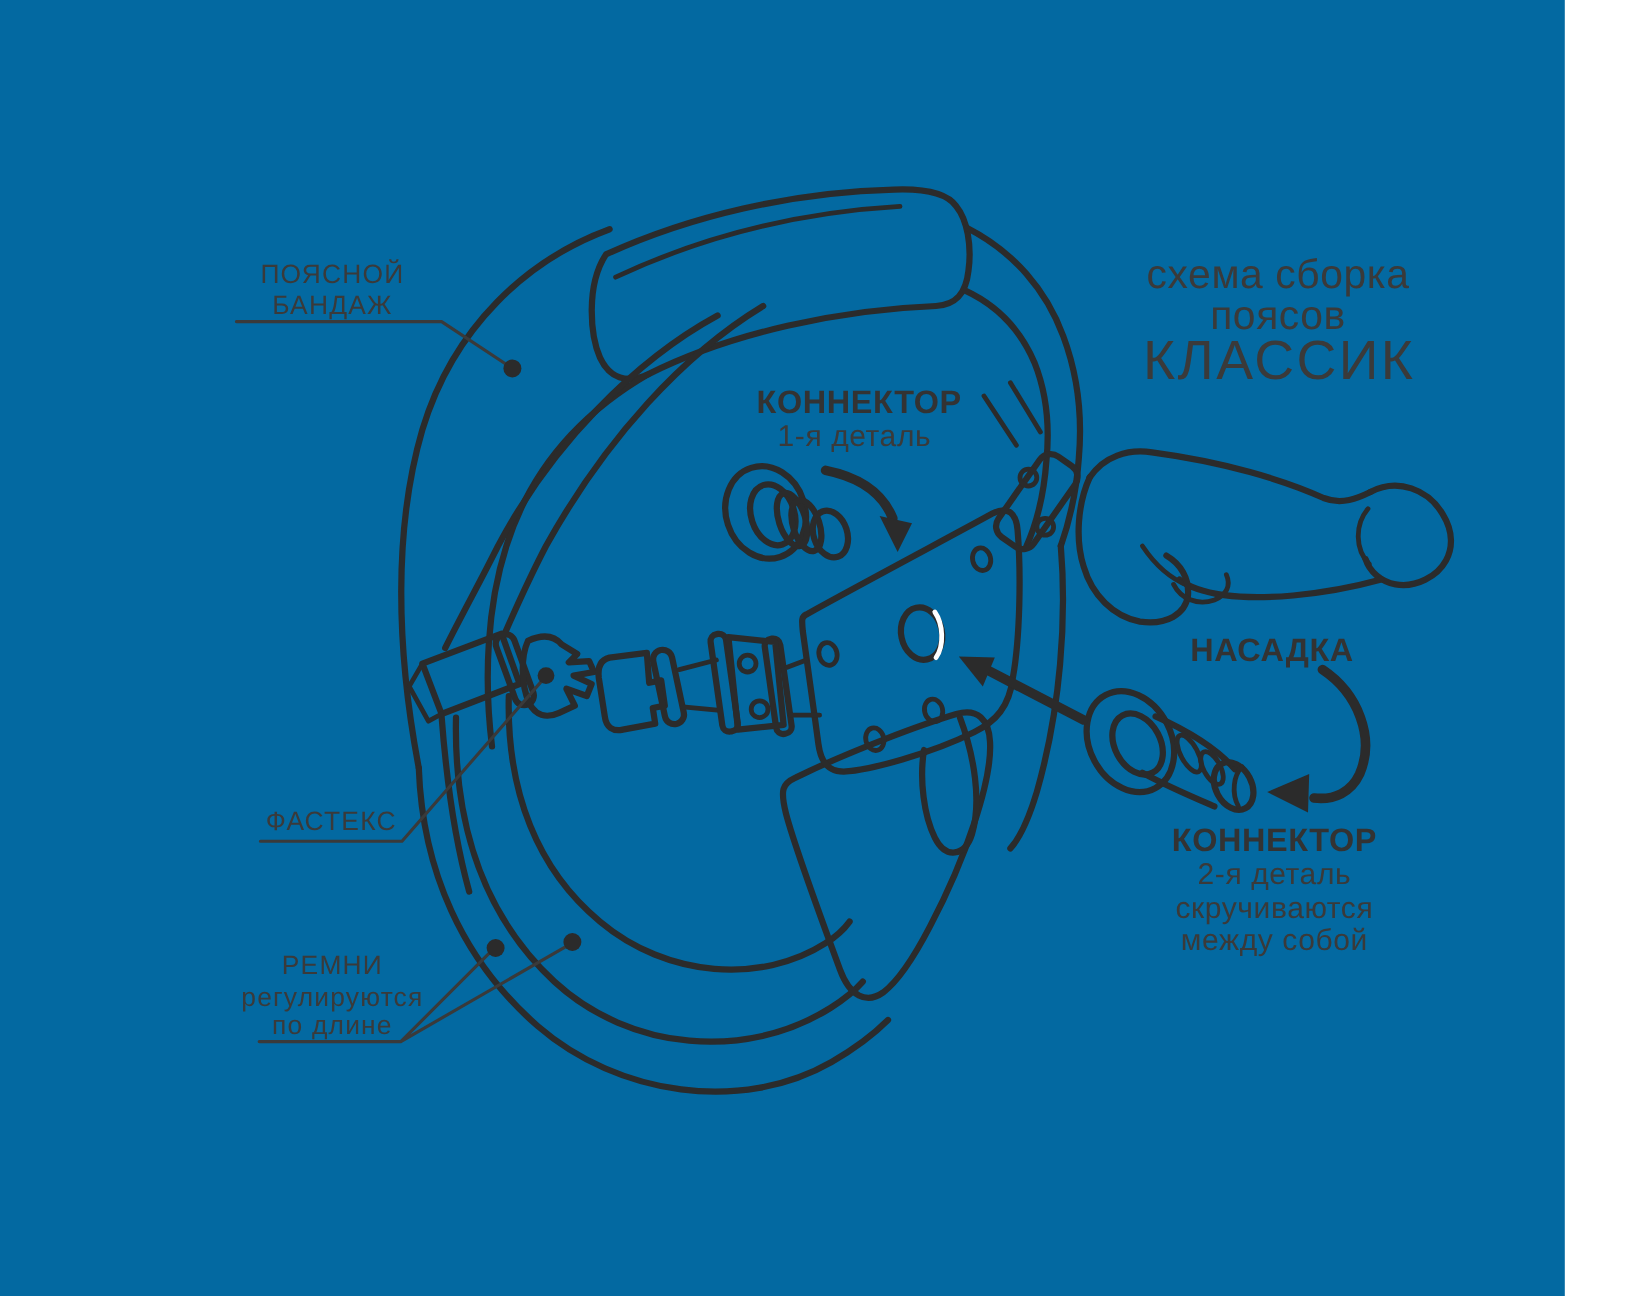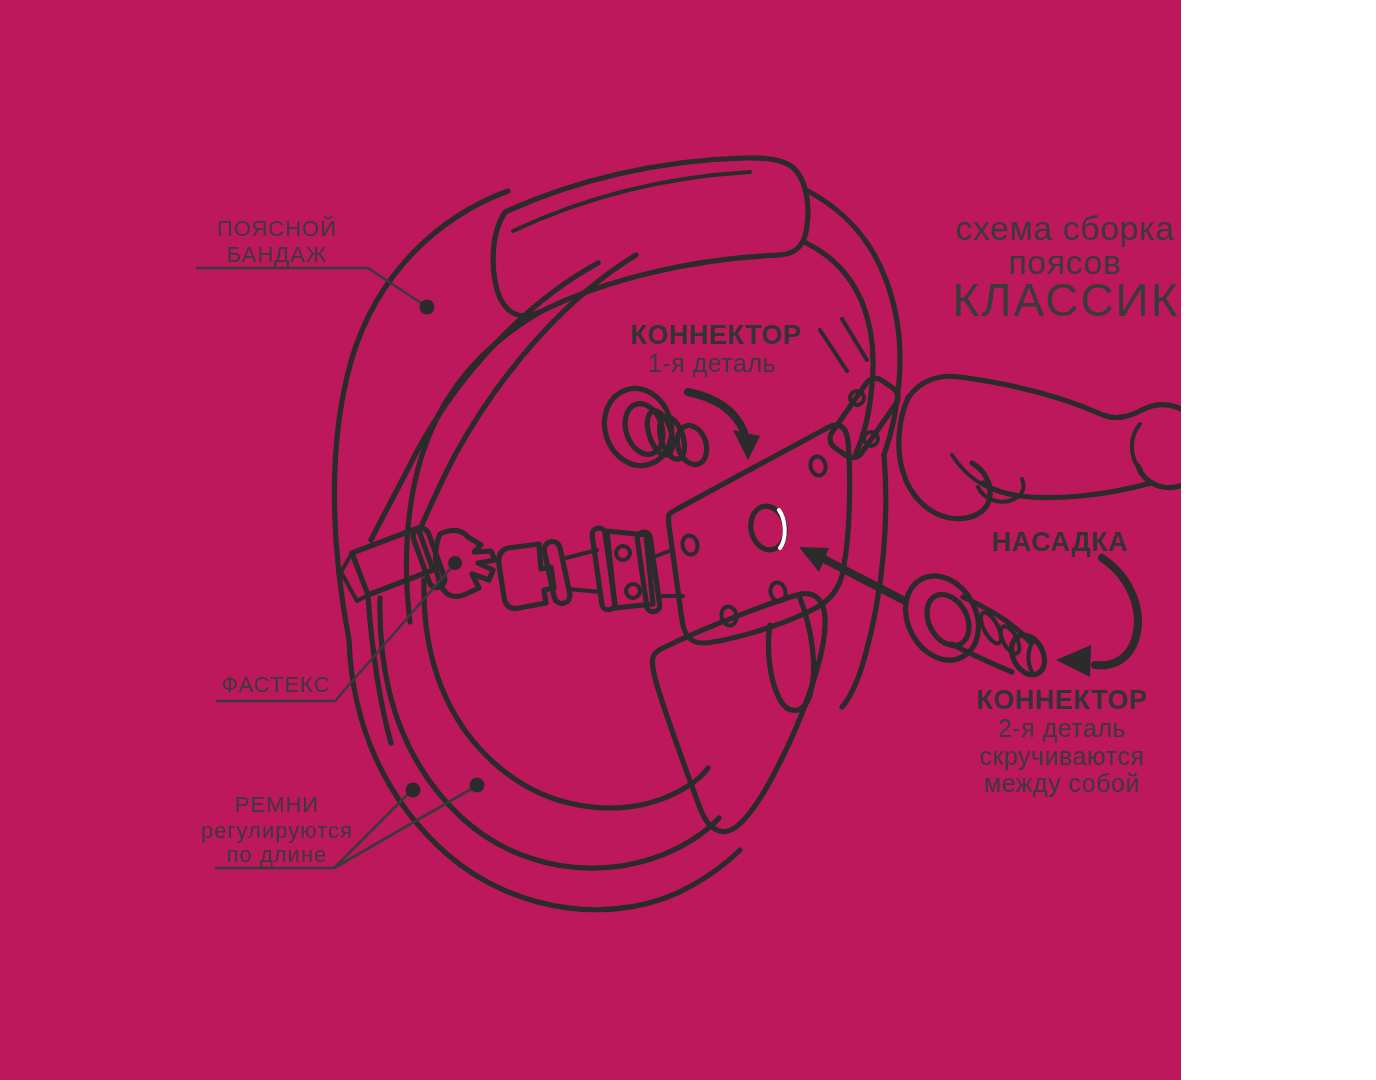--- a/index.html
+++ b/index.html
@@ -1,16 +1,16 @@
 <!DOCTYPE html>
 <html><head>
 <meta charset="utf-8">
 <style>
   html,body{margin:0;padding:0;background:#ffffff;}
-  .stage{position:relative;width:1181px;height:1080px;background:#be185d;overflow:hidden;}
+  .stage{position:relative;width:1304px;height:1080px;background:#0369a1;overflow:hidden;}
   svg{display:block;}
   .art path,.art rect,.art ellipse,.art circle{fill:none;stroke:#2b2b2b;stroke-width:5.2;stroke-linecap:round;stroke-linejoin:round;}
   .thin{stroke-width:4 !important;}
   .leader{fill:none;stroke:#3a3a3a;stroke-width:2.6;stroke-linecap:round;stroke-linejoin:round;}
   .dot{fill:#2b2b2b;stroke:none;}
   .arrow{fill:none;stroke:#2b2b2b;stroke-width:8;stroke-linecap:round;}
   .arrowhead{fill:#2b2b2b;stroke:none;}
   .fillidark{fill:#2b2b2b;stroke:none;}
   text{font-family:"Liberation Sans","DejaVu Sans",sans-serif;fill:#3a3a3a;}
   .lbl{font-size:22px;letter-spacing:1px;}

